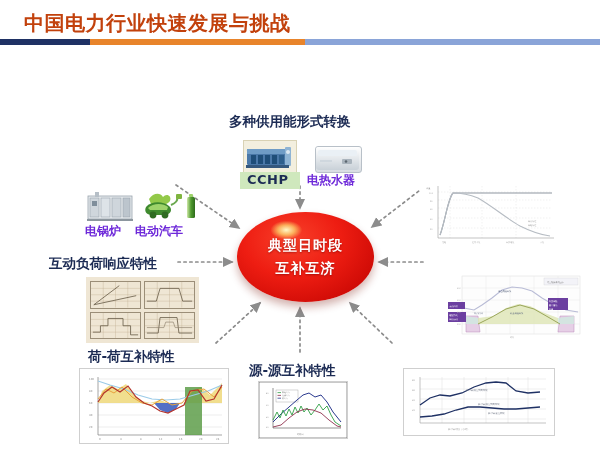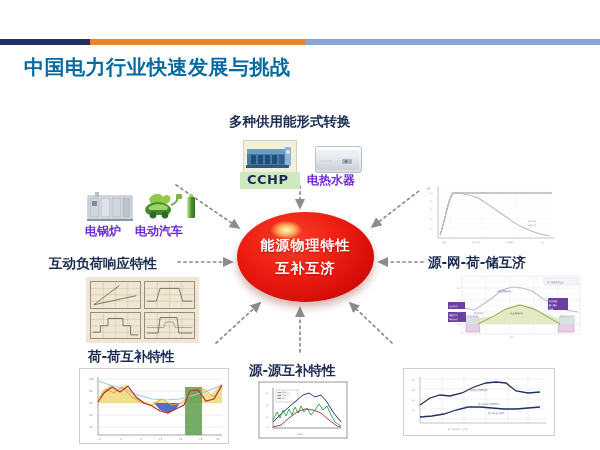--- a/index.html
+++ b/index.html
@@ -7,22 +7,22 @@
     width:600px;height:450px;overflow:hidden;
     background:#ffffff;
     font-family:"DejaVu Sans","Liberation Sans",sans-serif;
     position:relative;
   }
   #slide{position:absolute;left:0;top:0;width:600px;height:450px;overflow:hidden;background:#fff;}
 
   
   #title{
     position:absolute;left:24px;top:10px;
-    font-size:20px;font-weight:bold;color:#0369a1;
-    letter-spacing:0.5px;white-space:nowrap;margin-top:44px;
+    font-size:20px;font-weight:bold;color:#c2410c;
+    letter-spacing:0.5px;white-space:nowrap;
   }
   #rule{position:absolute;left:0;top:39px;width:600px;height:6px;display:flex;}
   #rule .seg-navy{width:90px;background:#1f3164;}
   #rule .seg-orange{width:215px;background:#e8842b;}
   #rule .seg-blue{flex:1;background:#8aa4d8;}
 
   
   #bullet{position:absolute;left:26px;top:68px;display:flex;align-items:center;gap:9px;}
   #bullet .sq{width:9px;height:9px;background:#1f3164;display:block;}
   #bullet .txt{font-size:15px;font-weight:bold;color:#1c2b54;white-space:nowrap;}
@@ -108,21 +108,21 @@
 
       <path d="M216,343 L260,303"></path>
 
       <path d="M300,352 L300,308"></path>
 
       <path d="M392,343 L350,303"></path>
     </g>
   </svg>
 
   <div id="core">
-    <div class="cl">能源物理特性</div>
+    <div class="cl">典型日时段</div>
     <div class="cl">互补互济</div>
   </div>
 
   <div class="lbl" style="left:229px;top:113px;">多种供用能形式转换</div>
 
   <div id="cchp-box">
     <svg width="50" height="30" viewBox="0 0 50 30">
       <rect x="3" y="8" width="40" height="16" rx="1.5" fill="#4a78a8"></rect>
       <rect x="3" y="8" width="40" height="5" fill="#6f9cc6"></rect>
       <rect x="7" y="14" width="5" height="9" fill="#1f4e79"></rect>
@@ -328,21 +328,20 @@
       <g fill="#9a9a9a" font-size="2.2" font-family="DejaVu Sans, sans-serif">
         <text x="8" y="12">80</text>
           <text x="8" y="22">60</text>
           <text x="8" y="32">40</text>
           <text x="8" y="42">20</text>
       </g>
       <text x="44" y="61" fill="#9a9a9a" font-size="2.4" font-family="DejaVu Sans, sans-serif">典型日时段（小时）</text>
     </svg>
   </div>
 
-  <div class="lbl" style="left:428px;top:254px;">源-网-荷-储互济</div>
 
   <div class="cf" style="left:448px;top:274px;width:138px;height:72px;border:none;">
     <svg width="138" height="72" viewBox="0 0 138 72">
       <rect x="14" y="2" width="118" height="58" fill="#fdfdfd" stroke="#dcdcdc" stroke-width="0.5"></rect>
       <g stroke="#e4e4e4" stroke-width="0.4">
         <path d="M14,14 H132 M14,26 H132 M14,38 H132 M14,50 H132
                  M38,2 V60 M62,2 V60 M86,2 V60 M110,2 V60"></path>
       </g>
 
       <rect x="96" y="4" width="34" height="7" fill="#f3f3f8" stroke="#ccc" stroke-width="0.3"></rect>

